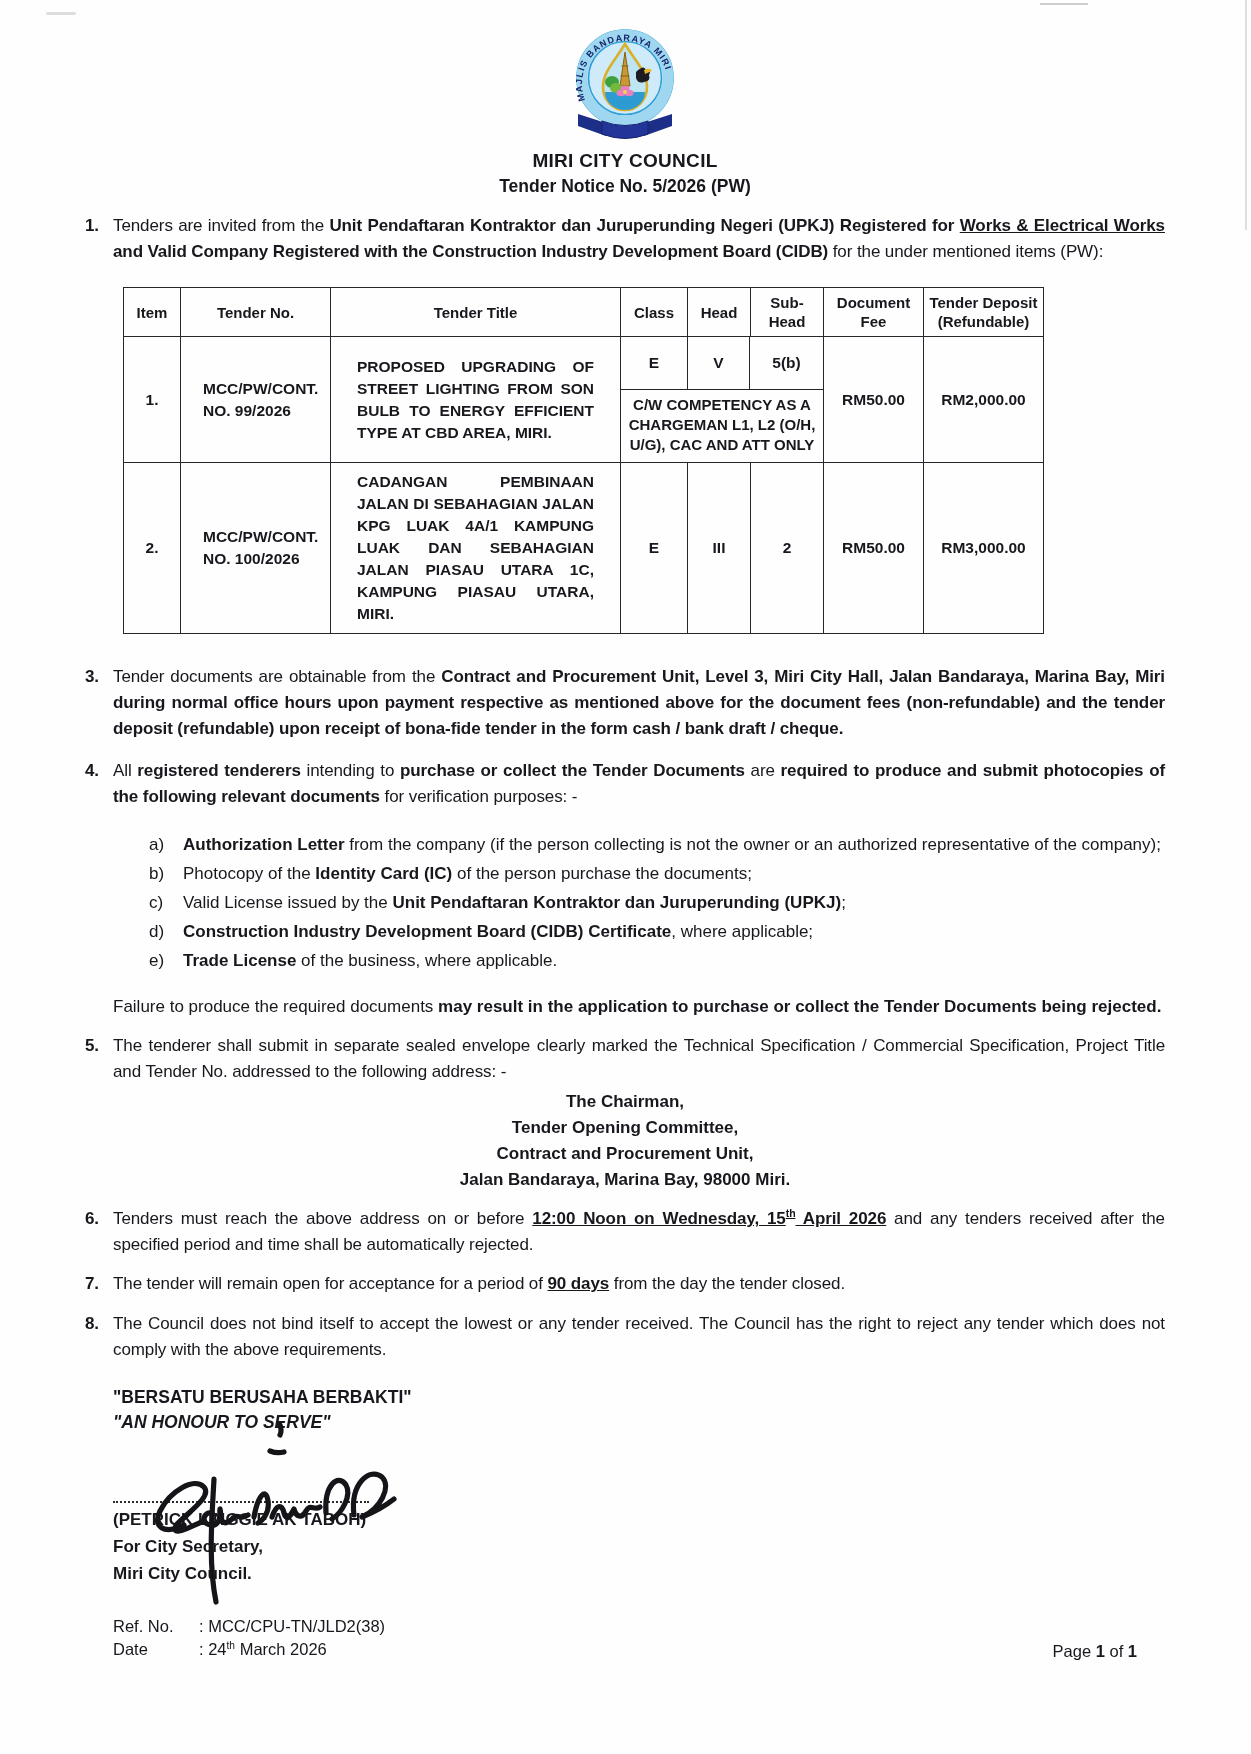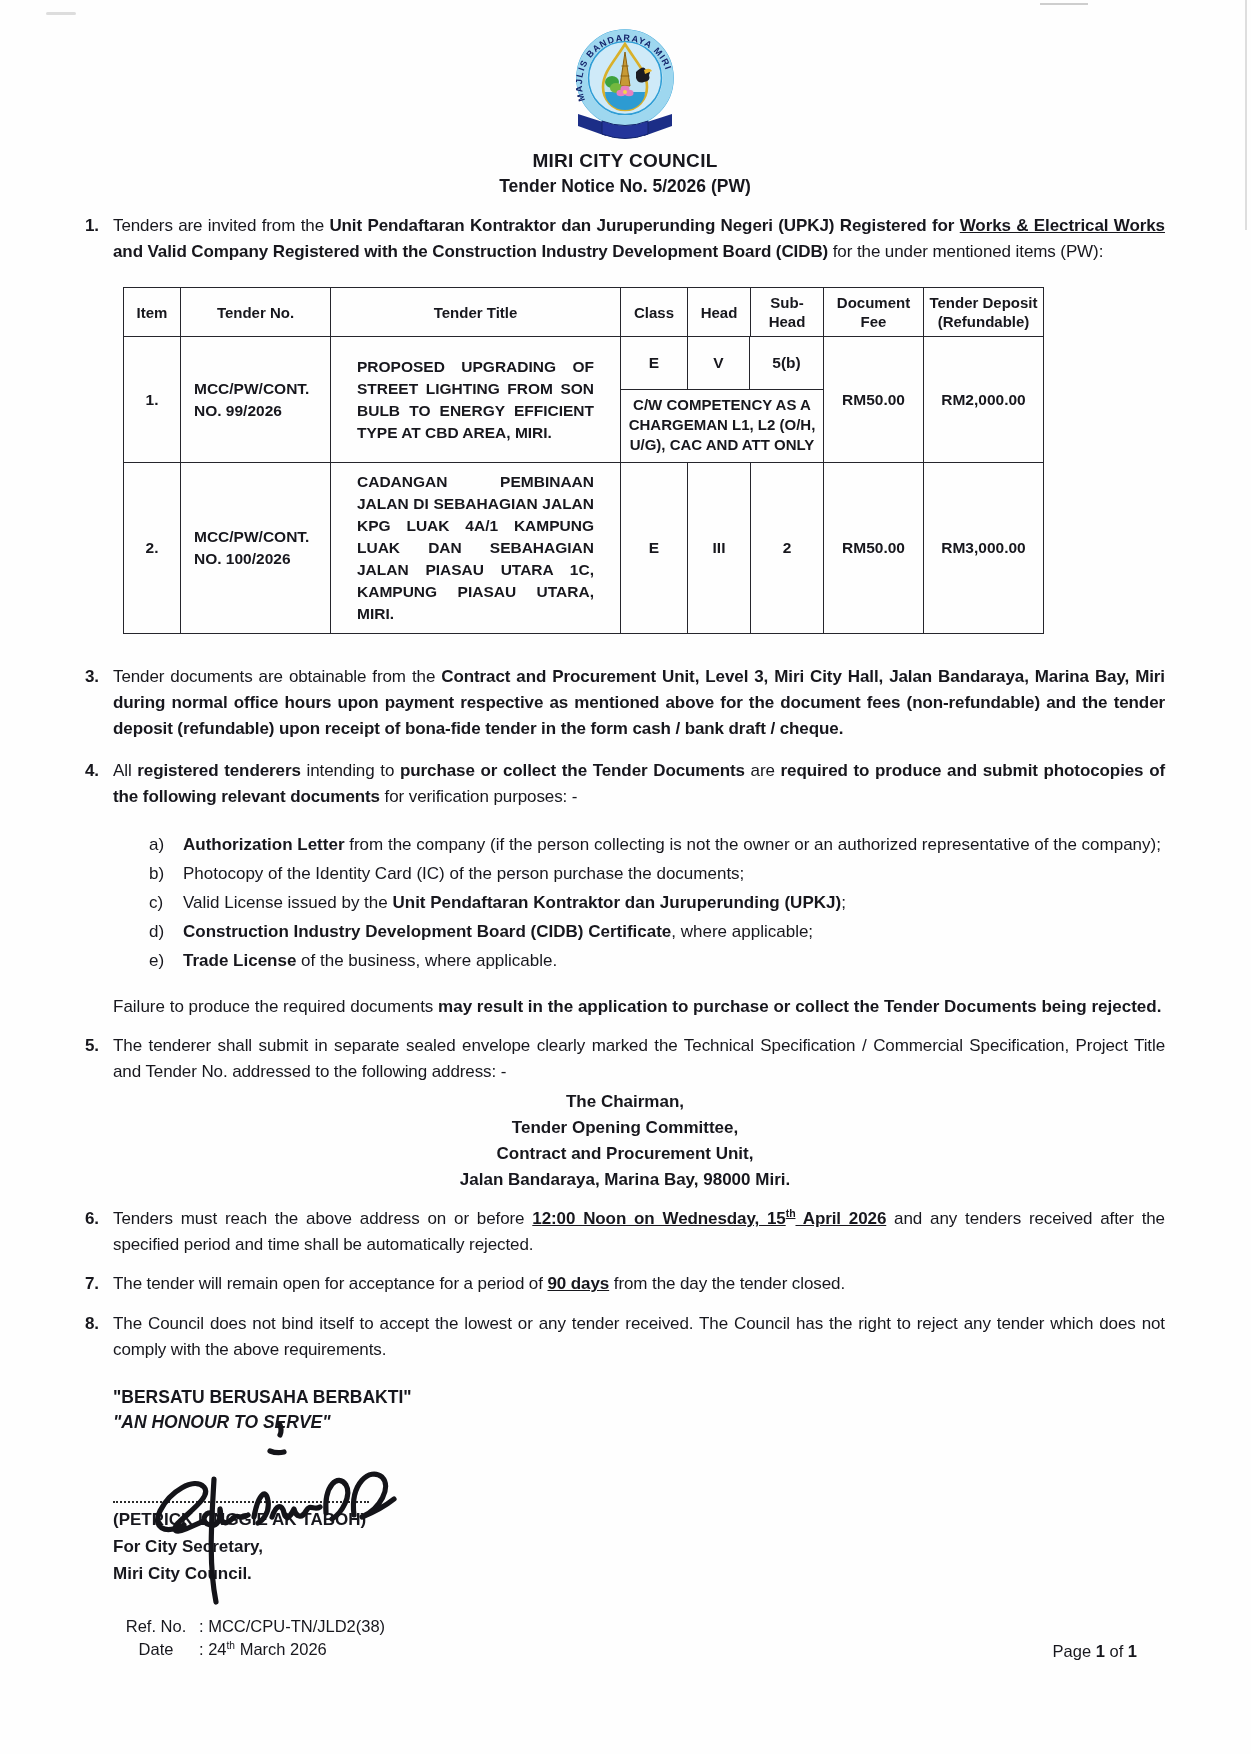--- a/index.html
+++ b/index.html
@@ -27,21 +27,21 @@
   .para .ptxt { flex:1; text-align:justify; }
   sup { font-size:.62em; line-height:0; }
 
   
   table.tender { border-collapse:collapse; table-layout:fixed; width:920px; margin:22px 0 0 38px; }
   table.tender th, table.tender td { border:1.6px solid #26262c; vertical-align:middle; }
   table.tender th { font-size:15px; font-weight:bold; padding:5px 3px; line-height:19px; text-align:center; white-space:pre-line; height:38px; }
   table.tender td { font-size:15.5px; font-weight:bold; line-height:22px; }
   td.c { text-align:center; }
   td.item-cell { text-align:center; }
-  td.tno-cell { padding:6px 6px 6px 13px; white-space:pre-line;margin-top:16px; }
+  td.tno-cell { padding:6px 6px 6px 22px; white-space:pre-line;margin-top:16px; }
   td.title-cell { padding:8px 26px; text-align:justify; }
   td.money-cell { text-align:center; }
   td.split { padding:0; }
   .split-top { display:grid; grid-template-columns:66px 62px 1fr; height:52px; border-bottom:1.6px solid #26262c; }
   .split-top > div { display:flex; align-items:center; justify-content:center; }
   .split-top > div + div { border-left:1.6px solid #26262c; }
   .split-bottom { padding:5px 5px 7px; text-align:center; font-size:15px; line-height:20px; }
 
   
   .sublist { margin:22px 0 0 64px; }
@@ -56,21 +56,21 @@
   .motto { margin:22px 0 0 28px; font-size:17.5px; font-weight:bold; line-height:25px; }
   .motto .m2 { font-style:italic; }
 
   
   .sig-block { position:relative; margin:66px 0 0 28px; }
   .sig-svg { position:absolute; left:15px; top:-84px; pointer-events:none; }
   .dotline { width:256px; height:0; border-bottom:2.5px dotted #2a2a2a; margin-bottom:3px; }
   .sig-name { font-size:17px; font-weight:bold; line-height:27px; }
 
   
-  .footer { display:flex; justify-content:space-between; align-items:flex-end; margin:28px 0 0 28px;text-align:center; }
+  .footer { display:flex; justify-content:space-between; align-items:flex-end; margin:28px 0 0 28px; }
   .ref-table { font-size:16.5px; line-height:23px; }
   .ref-row { display:flex; }
   .flabel { width:86px; }
   .page-label { font-size:16.5px; margin-right:28px; }
 </style>
 </head>
 <body>
 
 <div class="page">
   <div class="artifact-line-top"></div>
@@ -185,21 +185,21 @@
       <div class="ptxt"><span>All </span><span style="font-weight: bold;">registered tenderers</span><span> intending to </span><span style="font-weight: bold;">purchase or collect the Tender Documents</span><span> are </span><span style="font-weight: bold;">required to produce and submit photocopies of the following relevant documents</span><span> for verification purposes: -</span></div>
     </div>
 
     <div class="sublist">
       <div class="subitem">
         <span class="snum">a)</span>
         <div class="stxt"><span style="font-weight: bold;">Authorization Letter</span><span> from the company (if the person collecting is not the owner or an authorized representative of the company);</span></div>
       </div>
       <div class="subitem">
         <span class="snum">b)</span>
-        <div class="stxt"><span>Photocopy of the </span><span style="font-weight: normal;">Identity Card (IC)</span><span> of the person purchase the documents;</span></div>
+        <div class="stxt"><span>Photocopy of the </span><span style="font-weight: bold;">Identity Card (IC)</span><span> of the person purchase the documents;</span></div>
       </div>
       <div class="subitem">
         <span class="snum">c)</span>
         <div class="stxt"><span>Valid License issued by the </span><span style="font-weight: bold;">Unit Pendaftaran Kontraktor dan Juruperunding (UPKJ)</span><span>;</span></div>
       </div>
       <div class="subitem">
         <span class="snum">d)</span>
         <div class="stxt"><span style="font-weight: bold;">Construction Industry Development Board (CIDB) Certificate</span><span>, where applicable;</span></div>
       </div>
       <div class="subitem">

